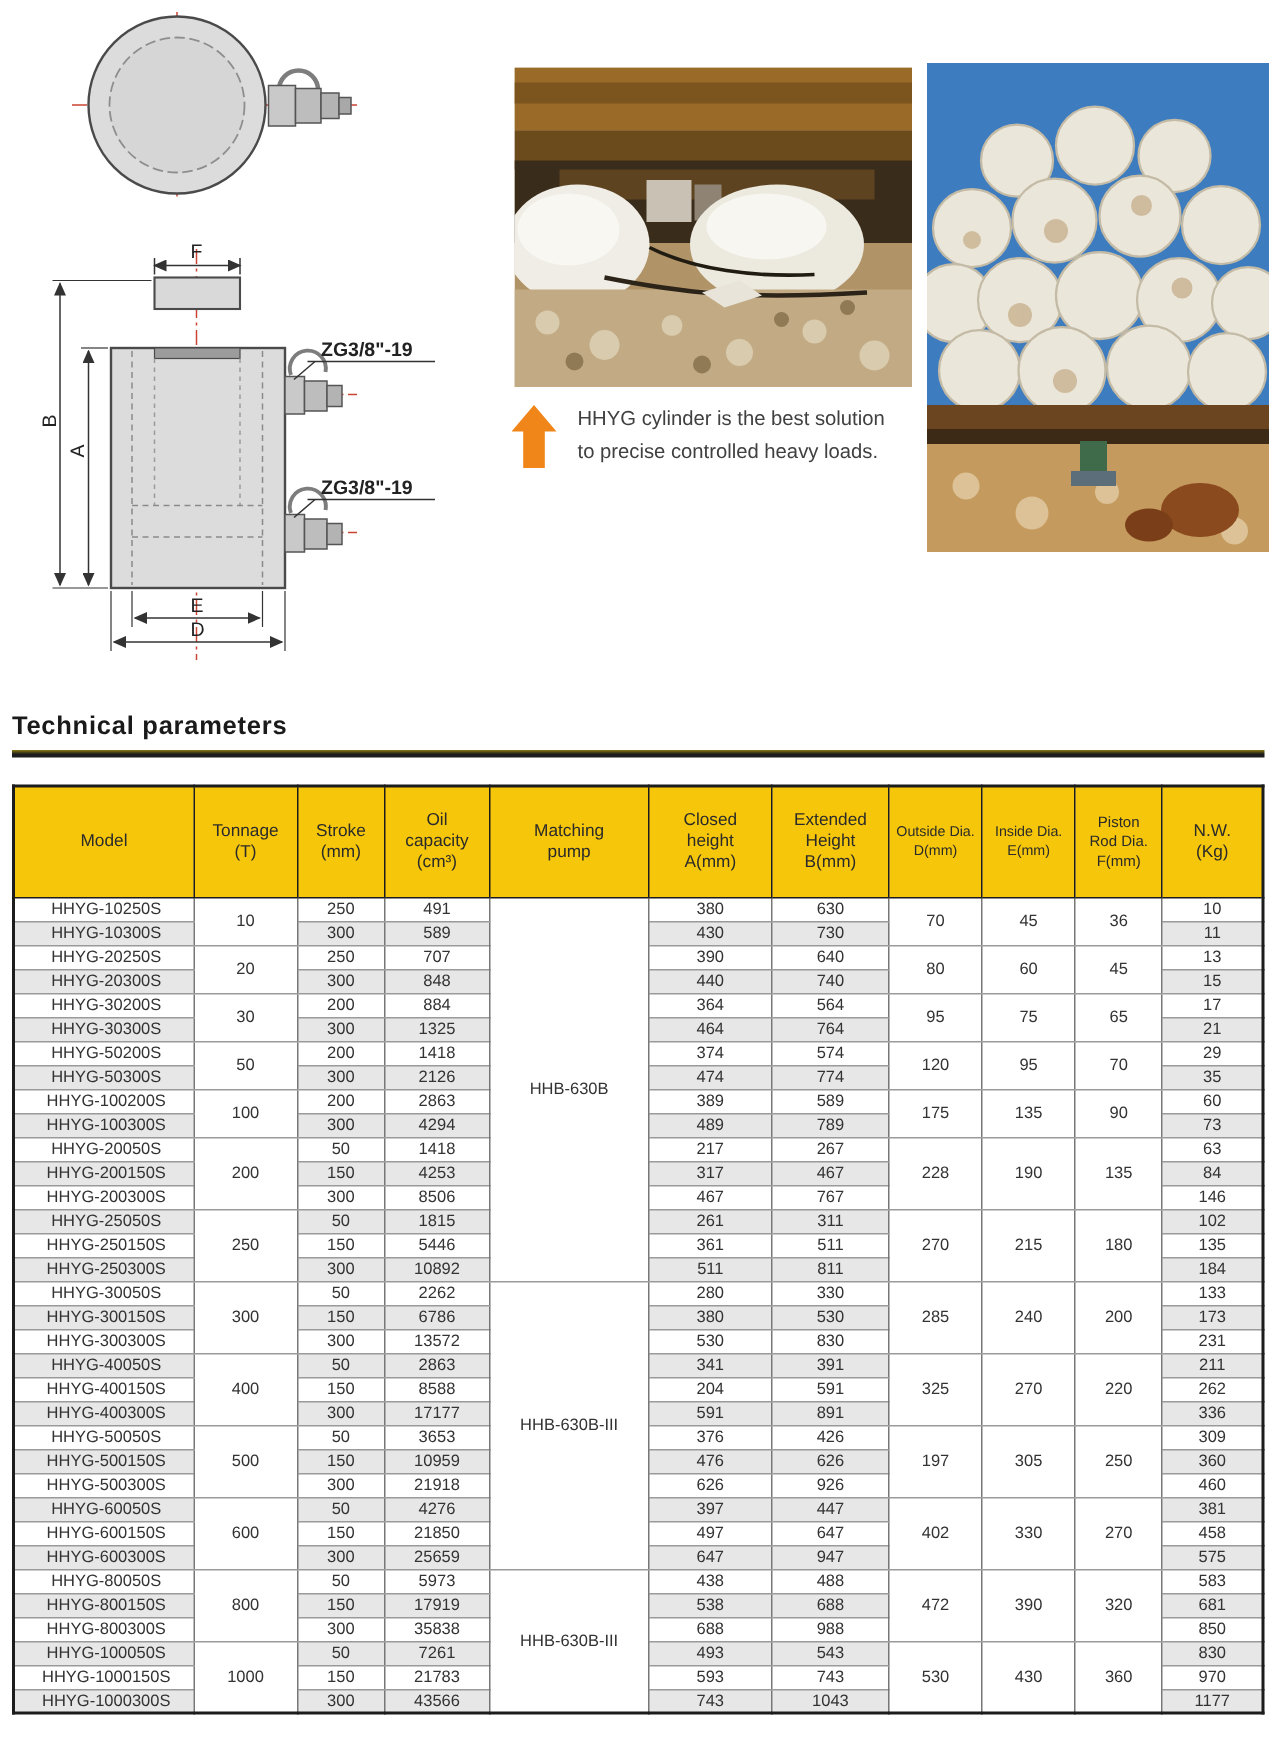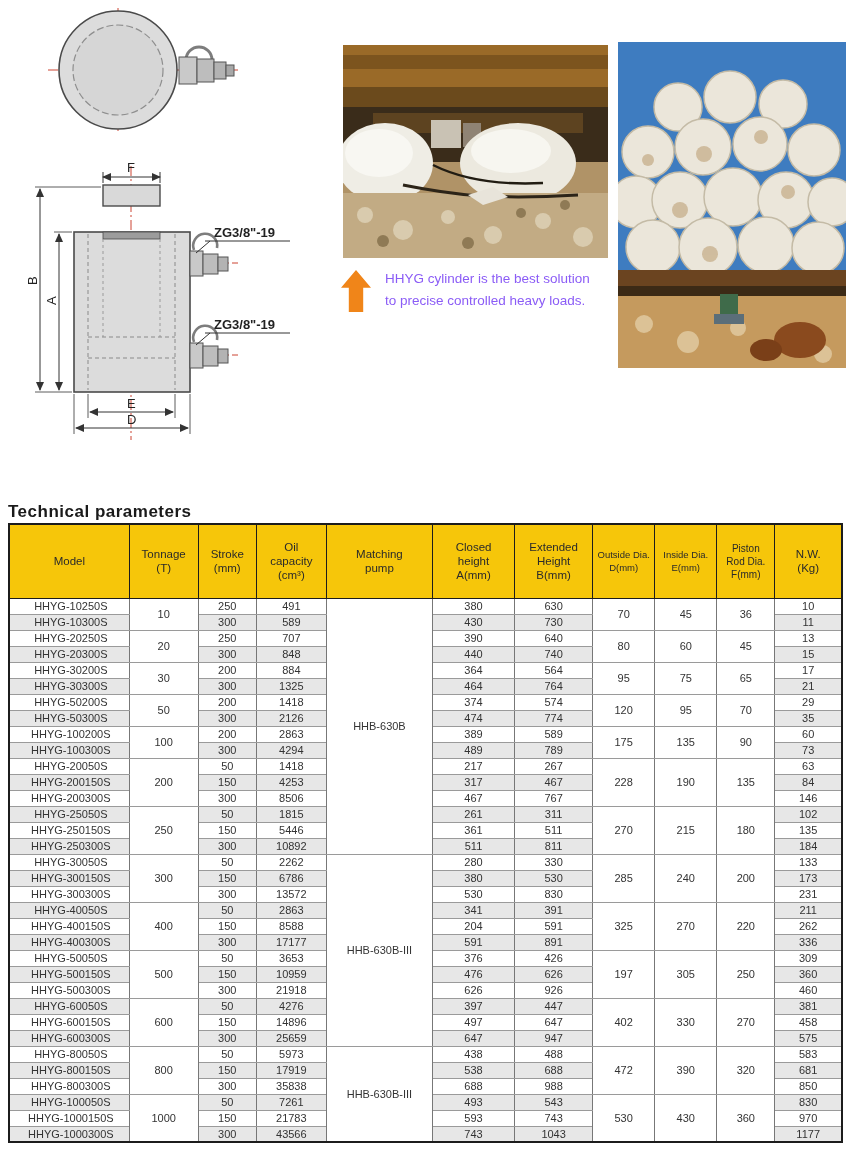--- a/index.html
+++ b/index.html
@@ -12,24 +12,24 @@
   #drawing { left:0; top:0; width:340px; height:465px; }
 
   
   #photo-site { left:343px; top:45px; width:265px; height:213px; }
   #photo-bags { left:618px; top:42px; width:228px; height:326px; }
 
   
   #caption { left:341px; top:268px; width:300px; height:50px; display:flex; align-items:flex-start; }
   #caption .arrow { width:30px; height:42px; background:#f08519; margin-top:2px;
       clip-path:polygon(50% 0, 100% 42%, 74% 42%, 74% 100%, 26% 100%, 26% 42%, 0 42%); }
-  #caption .lines { margin-left:14px; font-size:13.5px; line-height:22px; color:#8b5cf6; }
+  #caption .lines { margin-left:14px; font-size:13.5px; line-height:22px; color:#404040; }
 
   
-  #heading { left:8px; top:502px; width:835px; }
+  #heading { left:8px; top:474px; width:835px; }
   #heading .title { font-size:17px; font-weight:bold; color:#1a1a1a; letter-spacing:.5px; }
   #heading .rule { margin-top:6px; height:5px; background:linear-gradient(#8a7a10, #1c1c1c 55%); }
 
   
   #tech-table { left:8px; top:523px; width:835px; border-collapse:collapse; table-layout:fixed; font-size:11px; }
   #tech-table col.c-model    { width:120px; }
   #tech-table col.c-tonnage  { width:69px; }
   #tech-table col.c-stroke   { width:58px; }
   #tech-table col.c-oil      { width:70px; }
   #tech-table col.c-pump     { width:106px; }
@@ -534,21 +534,21 @@
         <td class="striped">397</td>
         <td class="striped">447</td>
         <td class="merged" rowspan="3">402</td>
         <td class="merged" rowspan="3">330</td>
         <td class="merged" rowspan="3">270</td>
         <td class="striped">381</td>
       </tr>
       <tr>
         <td class="model striped">HHYG-600150S</td>
         <td class="striped">150</td>
-        <td class="striped">14896</td>
+        <td class="striped">21850</td>
         <td class="striped">497</td>
         <td class="striped">647</td>
         <td class="striped">458</td>
       </tr>
       <tr class="alt">
         <td class="model striped">HHYG-600300S</td>
         <td class="striped">300</td>
         <td class="striped">25659</td>
         <td class="striped">647</td>
         <td class="striped">947</td>

